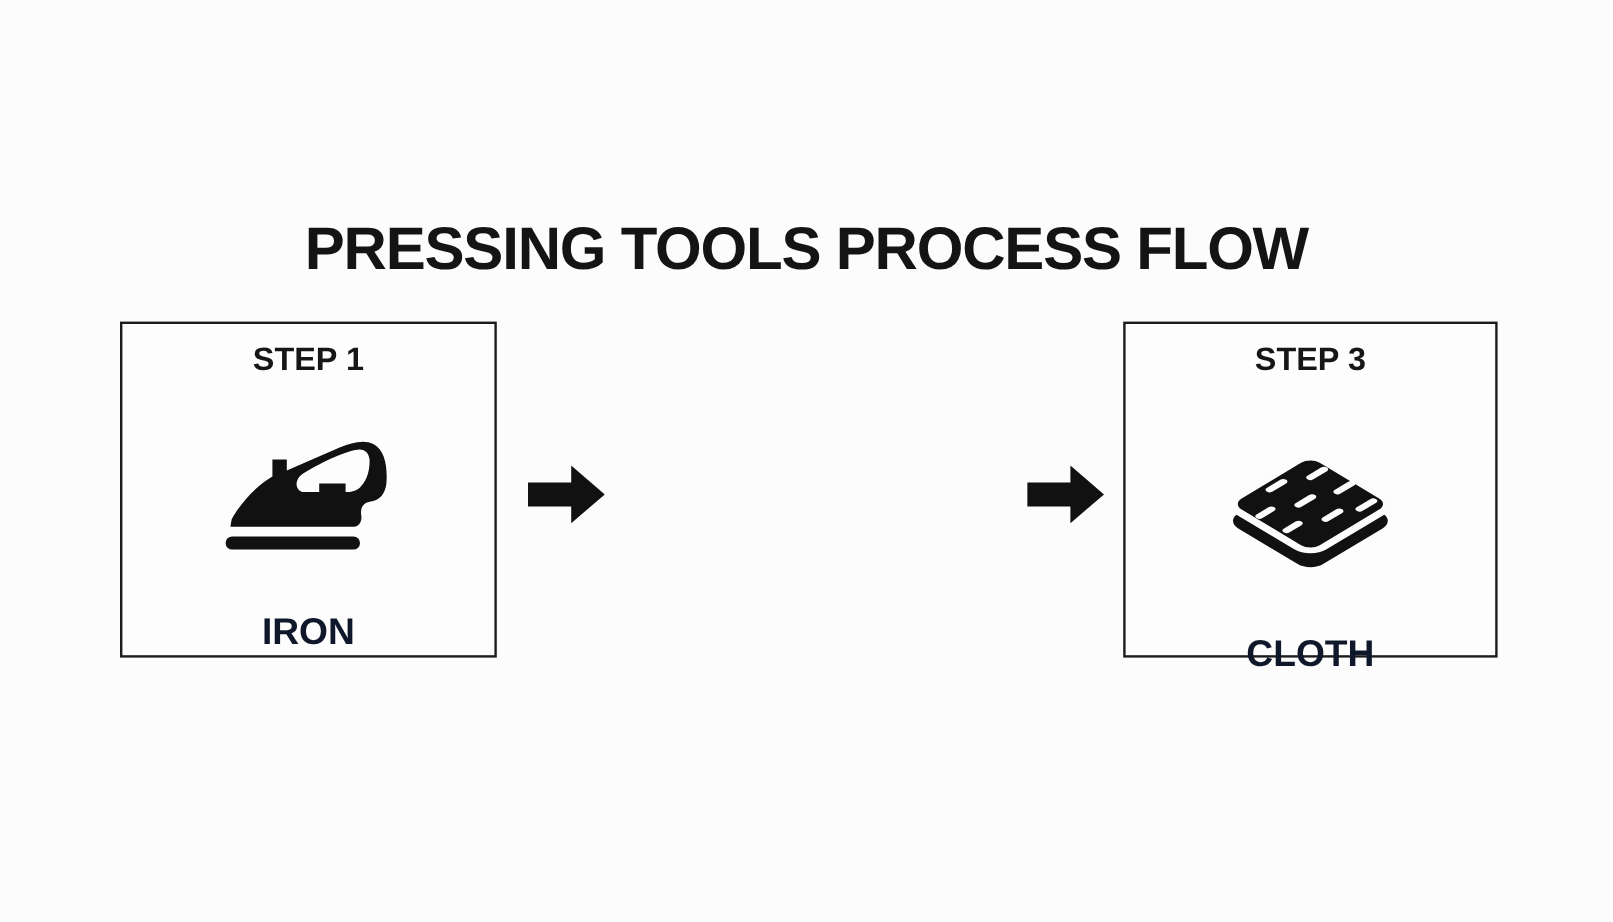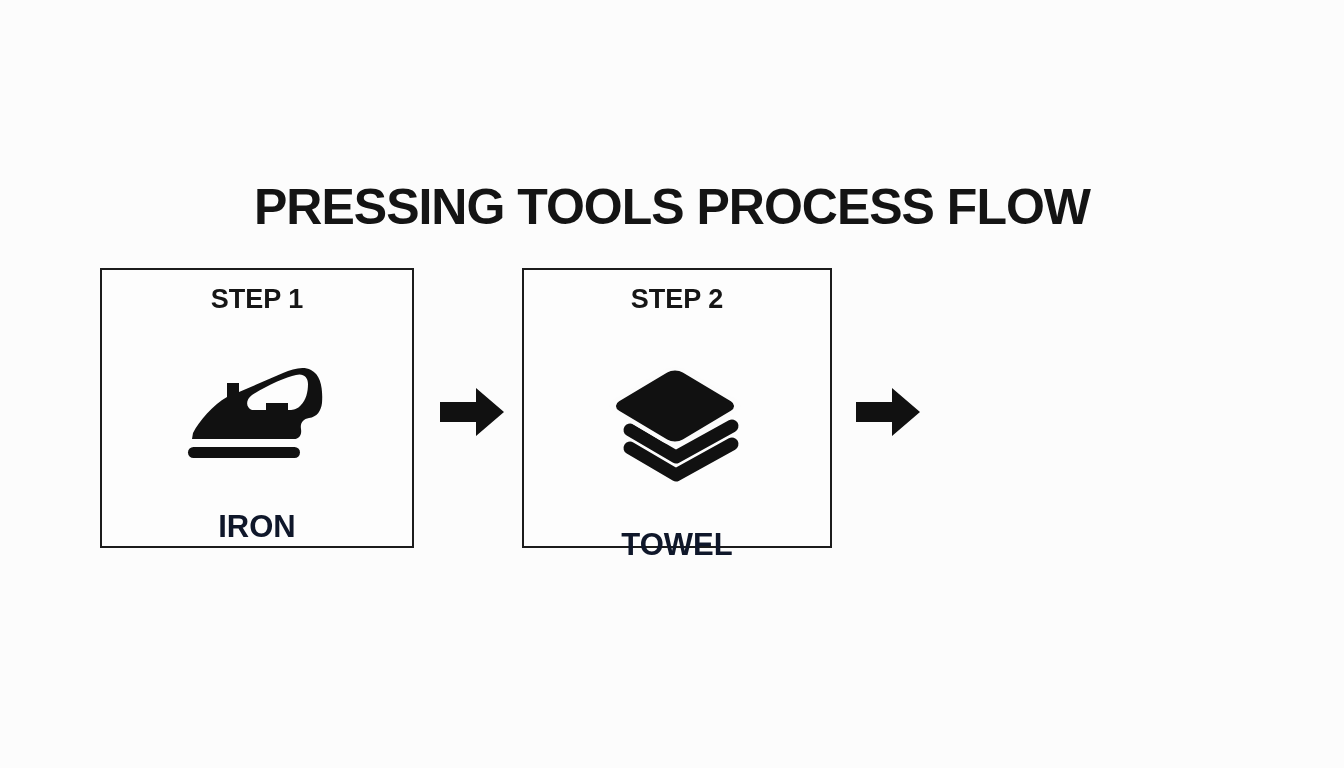--- a/index.html
+++ b/index.html
@@ -96,34 +96,47 @@
     </div>
     <div class="step-name">IRON</div>
   </div>
 
   <div class="flow-arrow arrow-1">
     <svg width="64" height="48" viewBox="0 0 64 48" aria-hidden="true">
       <polygon points="0,14 36,14 36,0 64,24 36,48 36,34 0,34" fill="#111"></polygon>
     </svg>
   </div>
 
-  <div class="step-box box-2">
-    <div class="step-label">STEP 2</div>
-    <div class="step-icon">
-      <svg width="152" height="130" viewBox="0 0 150 130" aria-hidden="true">
-        <path d="M28,92 L74,119 L130,88" stroke="#111" stroke-width="13" fill="none" stroke-linecap="round" stroke-linejoin="round"></path>
-        <path d="M28,74 L74,101 L130,70" stroke="#111" stroke-width="13" fill="none" stroke-linecap="round" stroke-linejoin="round"></path>
-        <g transform="translate(73,50) scale(1,0.6) rotate(45)">
-          <rect x="-48" y="-48" width="96" height="96" rx="14" fill="#111" stroke="#fcfcfc" stroke-width="6"></rect>
-        </g>
-      </svg>
-    </div>
-    <div class="step-name">TOWEL</div>
-  </div>
 
   <div class="flow-arrow arrow-2">
     <svg width="64" height="48" viewBox="0 0 64 48" aria-hidden="true">
       <polygon points="0,14 36,14 36,0 64,24 36,48 36,34 0,34" fill="#111"></polygon>
     </svg>
   </div>
 
+  <div class="step-box box-3">
+    <div class="step-label">STEP 3</div>
+    <div class="step-icon">
+      <svg width="152" height="130" viewBox="0 0 150 130" aria-hidden="true">
+
+        <g transform="translate(75,78) scale(1,0.6) rotate(45)">
+          <rect x="-50" y="-50" width="100" height="100" rx="15" fill="#111"></rect>
+        </g>
+
+        <g transform="translate(75,64) scale(1,0.6) rotate(45)">
+          <rect x="-50" y="-50" width="100" height="100" rx="15" fill="#111" stroke="#fcfcfc" stroke-width="8"></rect>
+          <g stroke="#fcfcfc" stroke-width="7" stroke-linecap="round">
+            <line x1="-26" y1="-42" x2="-26" y2="-26"></line>
+            <line x1="4" y1="-44" x2="4" y2="-28"></line>
+            <line x1="34" y1="-40" x2="34" y2="-24"></line>
+            <line x1="-38" y1="-6" x2="-38" y2="10"></line>
+            <line x1="-6" y1="-8" x2="-6" y2="8"></line>
+            <line x1="24" y1="-10" x2="24" y2="6"></line>
+            <line x1="-18" y1="28" x2="-18" y2="42"></line>
+            <line x1="12" y1="26" x2="12" y2="40"></line>
+          </g>
+        </g>
+      </svg>
+    </div>
+    <div class="step-name">CLOTH</div>
+  </div>
 
 </div>
 
 </body></html>

